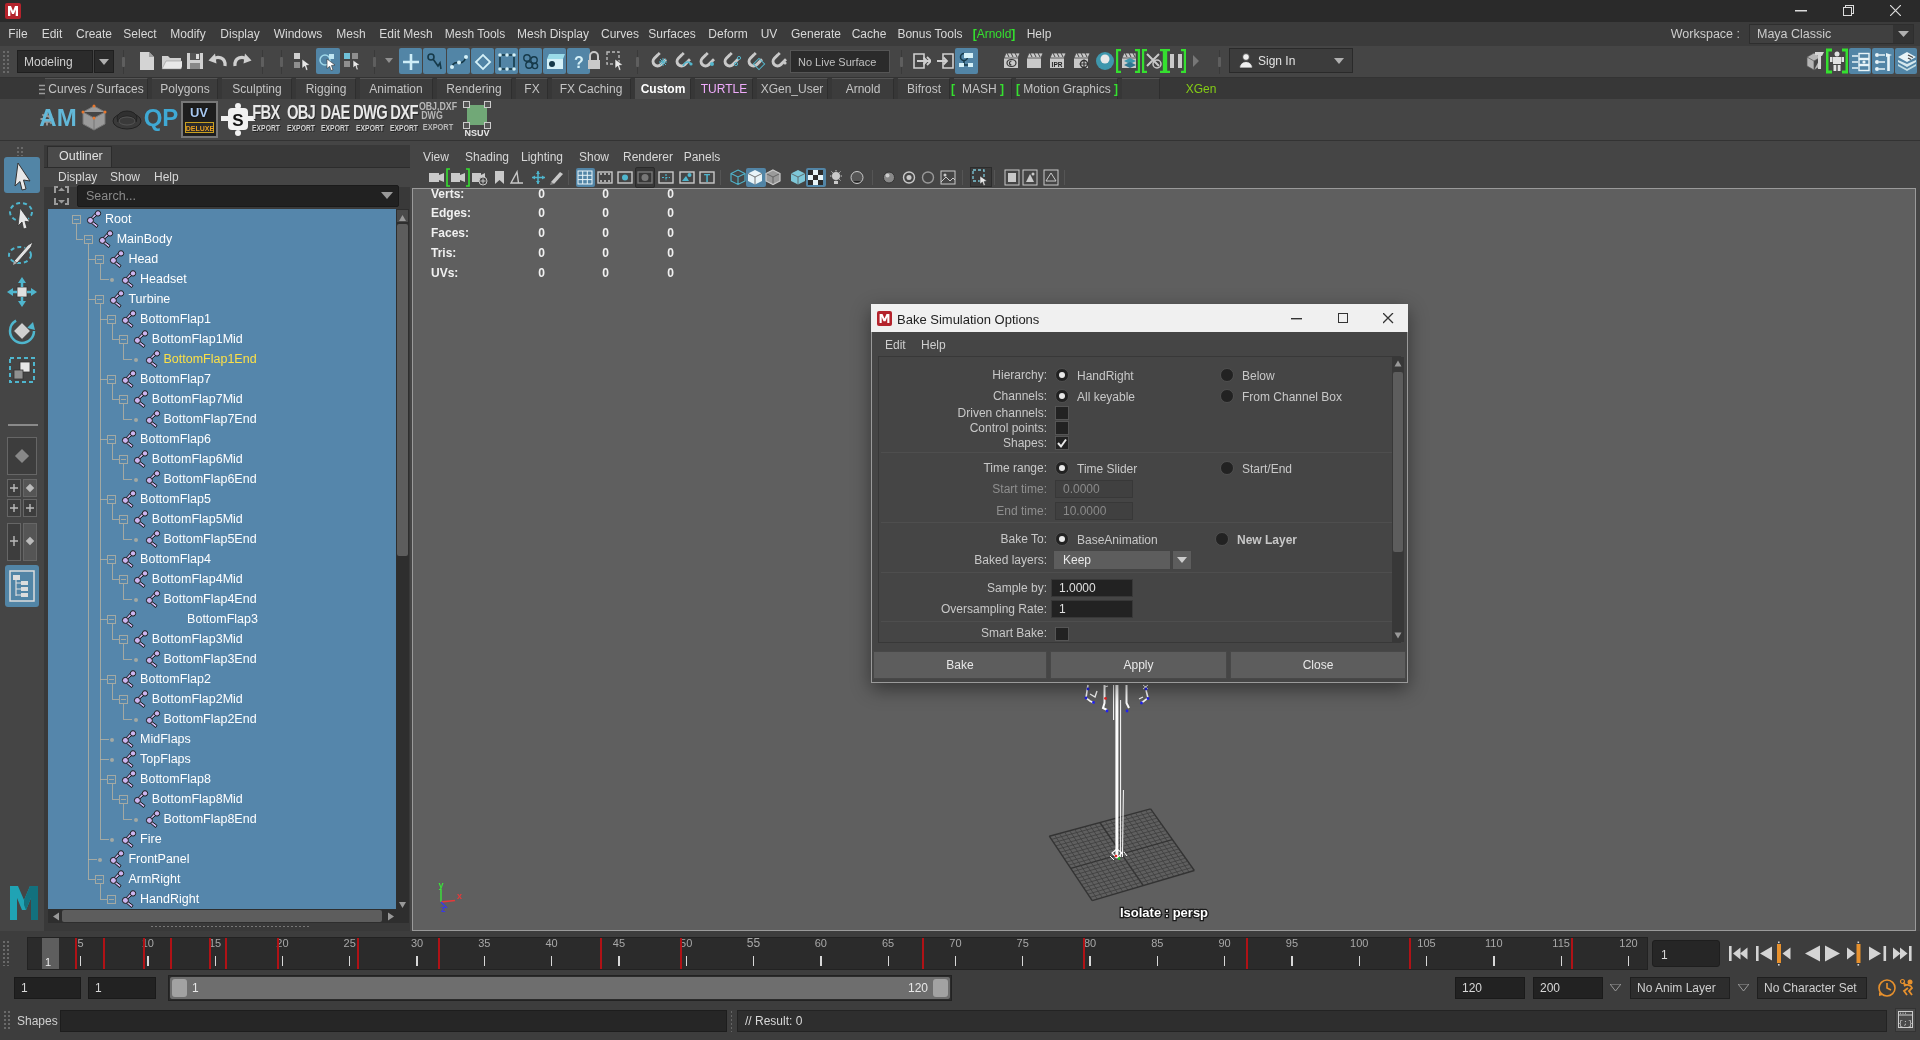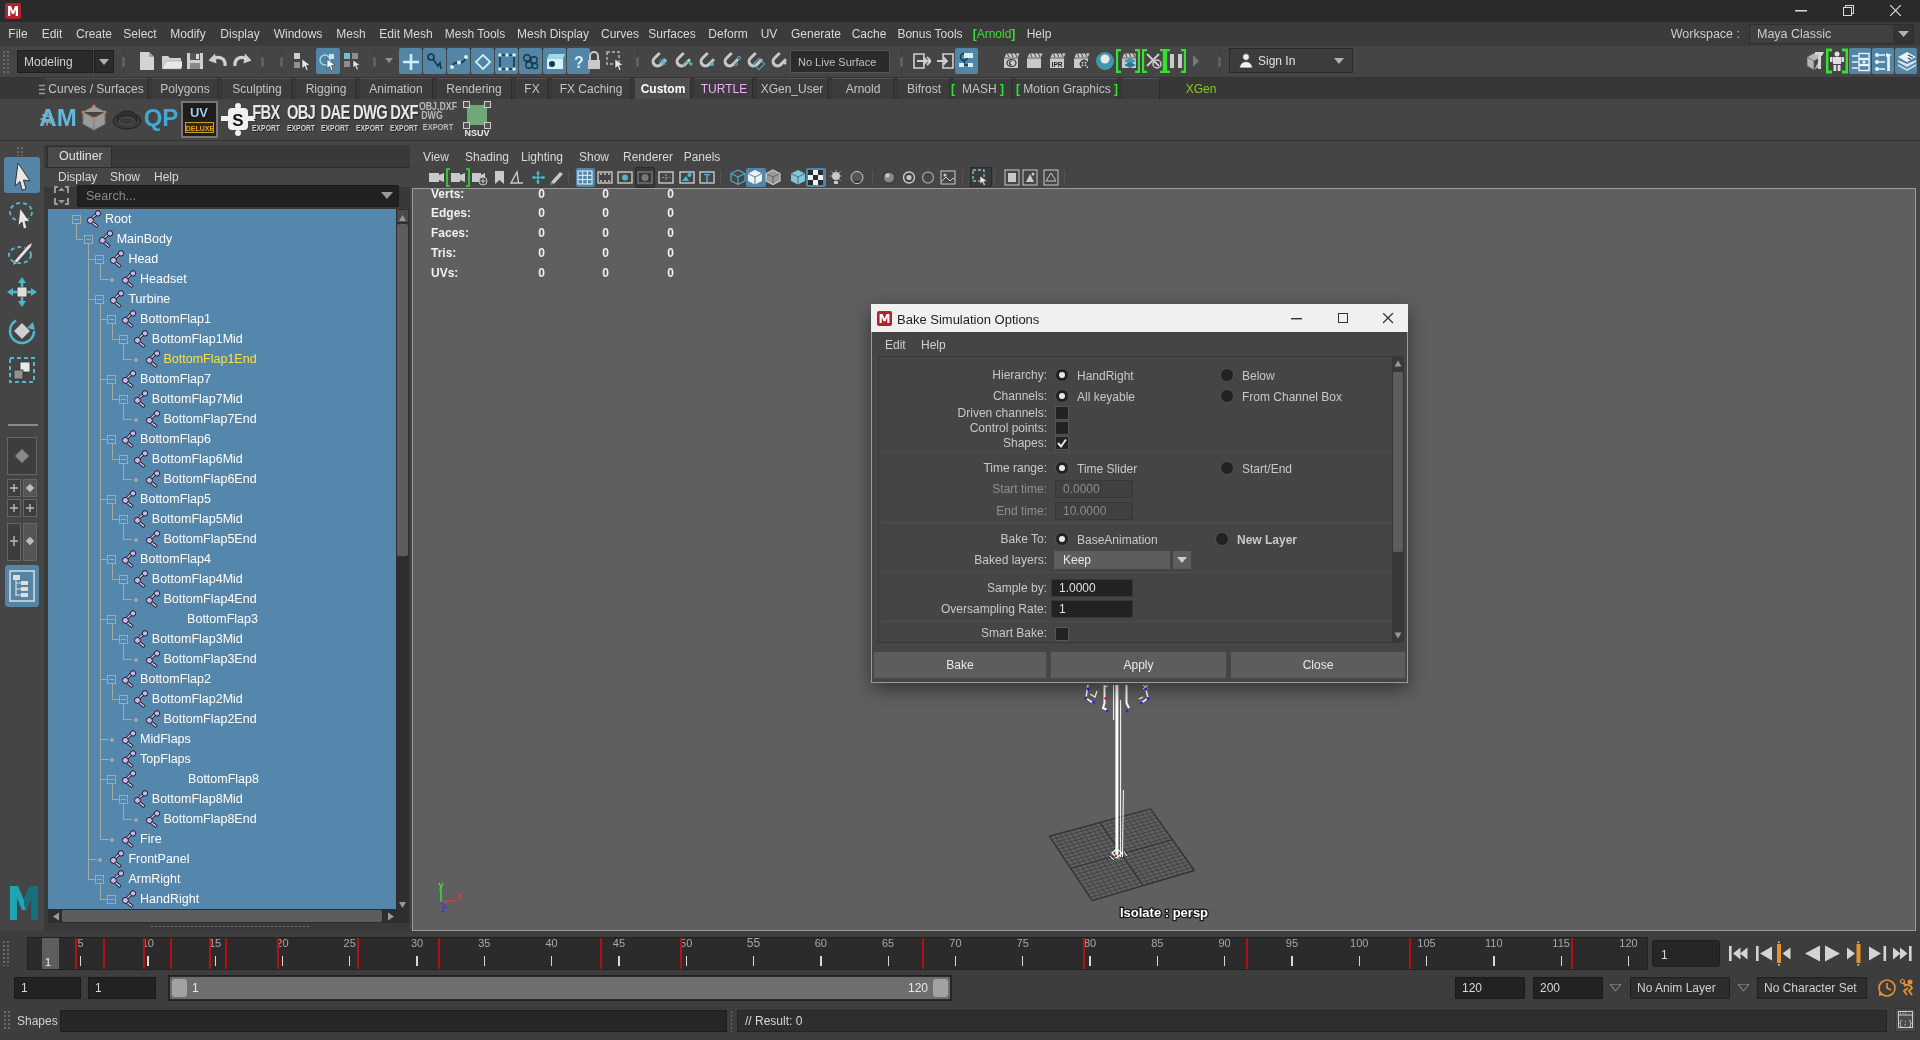--- a/index.html
+++ b/index.html
@@ -798,21 +798,21 @@
         <div style="position:absolute;left:140.1px;top:759px;transform:translate(0,-50%);font-size:12.5px;color:#ffffff;font-weight:normal;white-space:nowrap;">TopFlaps</div>
         <div style="position:absolute;left:107px;top:774.5px;width:9px;height:9px;border:1px solid rgba(190,180,160,0.75);"></div>
         <div style="position:absolute;left:109px;top:778.5px;width:5px;height:1px;background:rgba(190,180,160,0.75);"></div>
         <svg style="position:absolute;left:120.1px;top:770px;" width="17" height="18" viewBox="0 0 17 18">
           <g stroke="#1a1a1a" stroke-width="1">
             <path d="M12.8 4.6 L6.2 10.2 L13 15.4 L11.6 17.6 L3.4 10.6 L11.2 2.2 Z" fill="#cdb5ef"></path>
             <circle cx="13" cy="3.4" r="2.7" fill="#cdb5ef"></circle>
             <circle cx="5.4" cy="10.4" r="3" fill="#cdb5ef"></circle>
           </g>
         </svg>
-        <div style="position:absolute;left:140.1px;top:779px;transform:translate(0,-50%);font-size:12.5px;color:#ffffff;font-weight:normal;white-space:nowrap;margin-left:48px;">BottomFlap8</div>
+        <div style="position:absolute;left:140.1px;top:779px;transform:translate(0,-50%);font-size:12.5px;color:#ffffff;font-weight:normal;white-space:nowrap;">BottomFlap8</div>
         <div style="position:absolute;left:119px;top:794.5px;width:9px;height:9px;border:1px solid rgba(190,180,160,0.75);"></div>
         <div style="position:absolute;left:121px;top:798.5px;width:5px;height:1px;background:rgba(190,180,160,0.75);"></div>
         <svg style="position:absolute;left:131.8px;top:790px;" width="17" height="18" viewBox="0 0 17 18">
           <g stroke="#1a1a1a" stroke-width="1">
             <path d="M12.8 4.6 L6.2 10.2 L13 15.4 L11.6 17.6 L3.4 10.6 L11.2 2.2 Z" fill="#cdb5ef"></path>
             <circle cx="13" cy="3.4" r="2.7" fill="#cdb5ef"></circle>
             <circle cx="5.4" cy="10.4" r="3" fill="#cdb5ef"></circle>
           </g>
         </svg>
         <div style="position:absolute;left:151.8px;top:799px;transform:translate(0,-50%);font-size:12.5px;color:#ffffff;font-weight:normal;white-space:nowrap;">BottomFlap8Mid</div>

